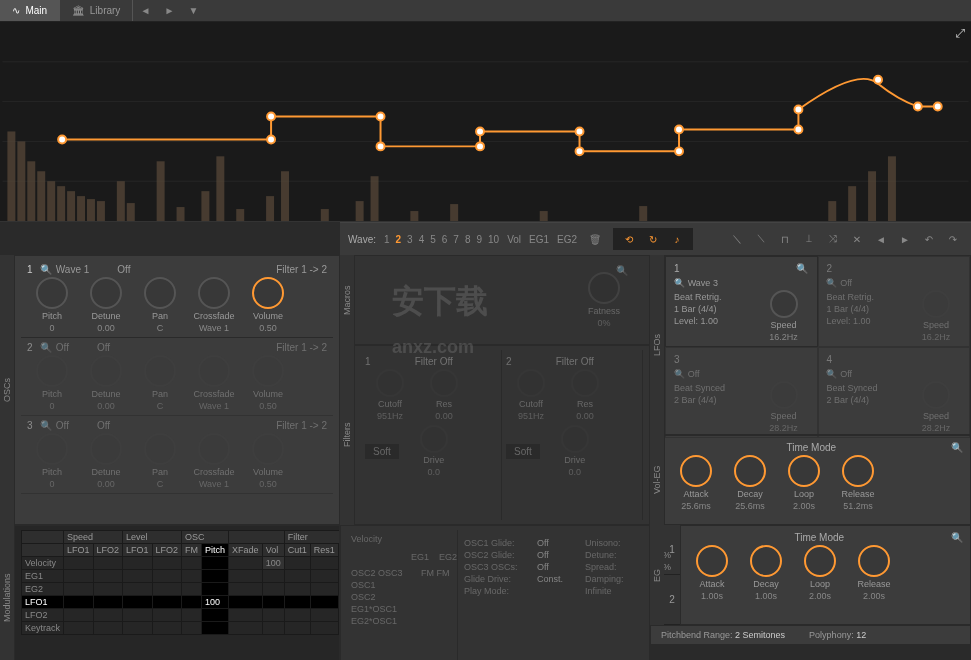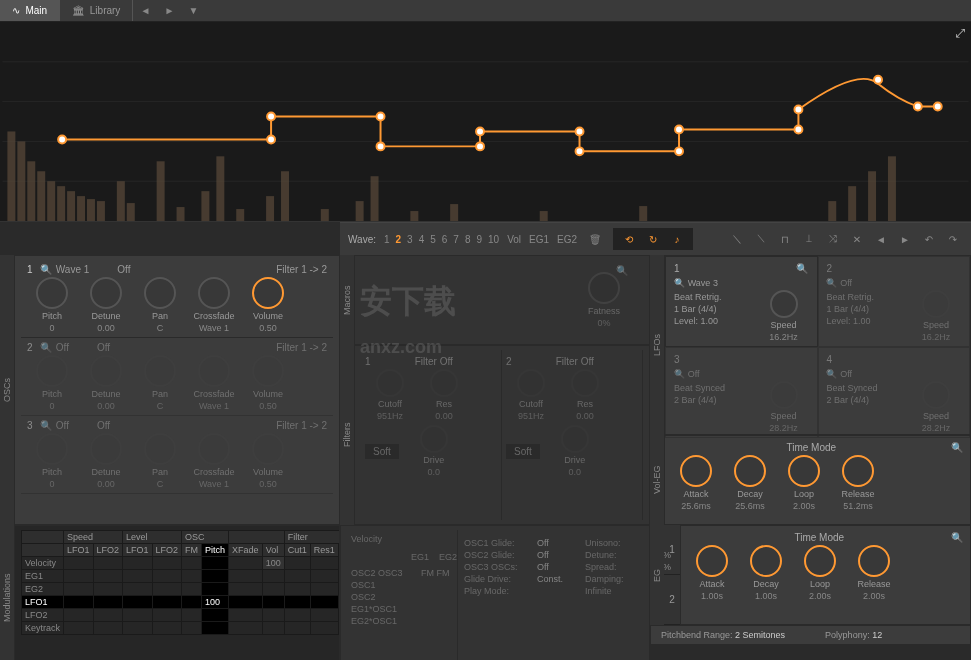--- a/index.html
+++ b/index.html
@@ -62,31 +62,31 @@
 
 
 .section-header { display: flex; justify-content: space-between; align-items: center; font-size: 10px; color: #aaa; padding: 2px 0; }
 .small-knob .knob-circle { width: 28px; height: 28px; }
 
 
 .lfo-grid { display: flex; flex-wrap: wrap; }
 .lfo-slot { width: 50%; padding: 4px 8px; border: 1px solid #2a2a2a; font-size: 9px; color: #999; }
 .lfo-slot .lfo-line { margin: 2px 0; }
 
-.bottom-info { padding: 4px 10px; font-size: 9px; color: #999; border-top: 1px solid #2a2a2a; display: flex; gap: 40px; }
+.bottom-info { padding: 4px 10px; font-size: 9px; color: #999; border-top: 1px solid #2a2a2a; display: flex; gap: 24px; }
 
 
 .info-grid { padding: 6px; font-size: 9px; color: #999; }
 .info-grid .irow { display: flex; gap: 8px; margin: 2px 0; }
 .info-grid .k { width: 65px; }
 
 .search-icon { cursor: pointer; }
 
 
-.watermark { position: absolute; top: 280px; left: 360px; font-size: 32px; color: rgba(200,200,200,0.18); pointer-events: none; font-weight: bold; }
+.watermark { position: absolute; top: 280px; left: 392px; font-size: 32px; color: rgba(200,200,200,0.18); pointer-events: none; font-weight: bold; }
 </style>
 </head>
 <body>
 
 <div class="topbar">
   <div class="tab active">
     <span>∿</span>
     <span>Main</span>
   </div>
   <div class="tab">

